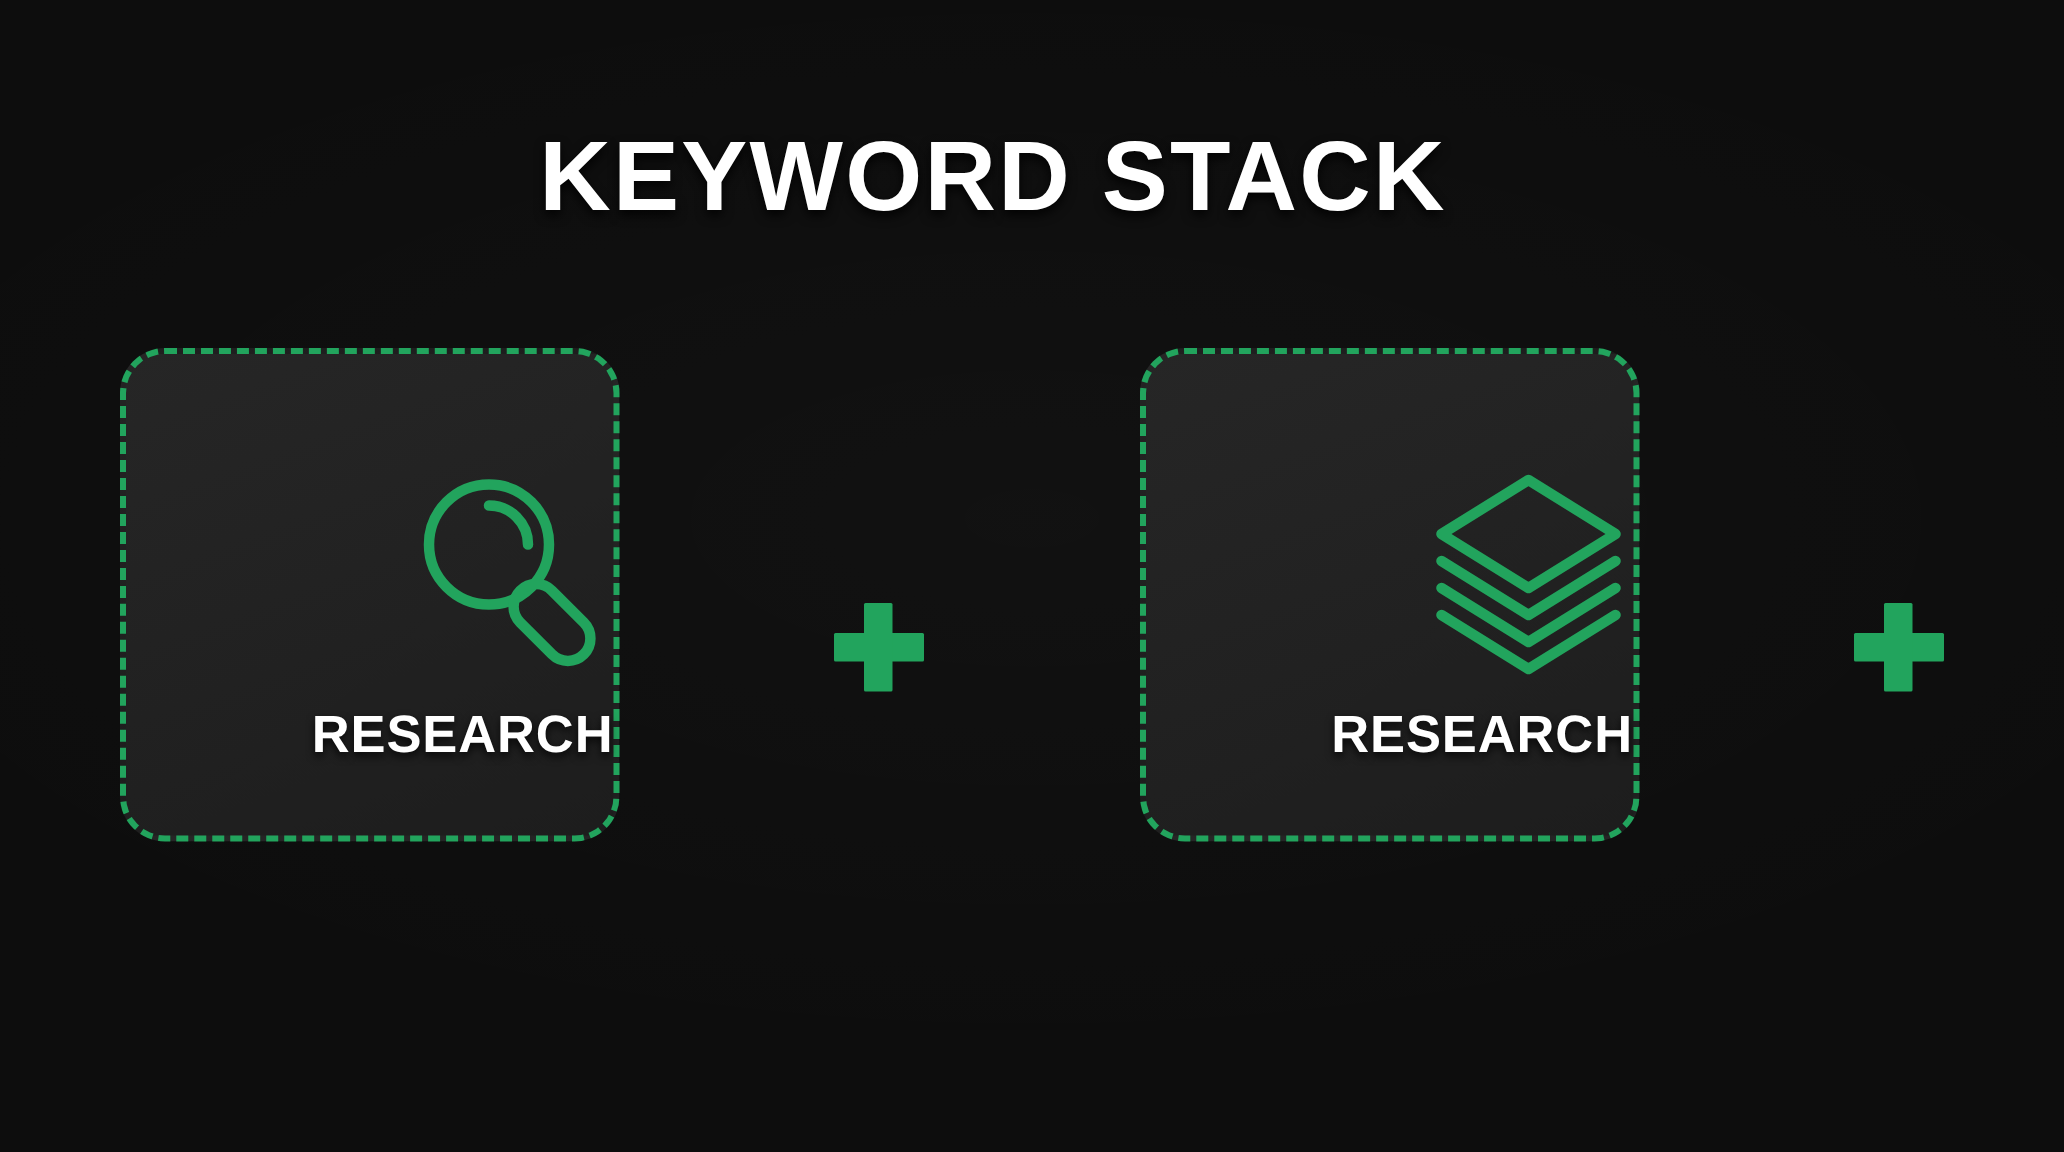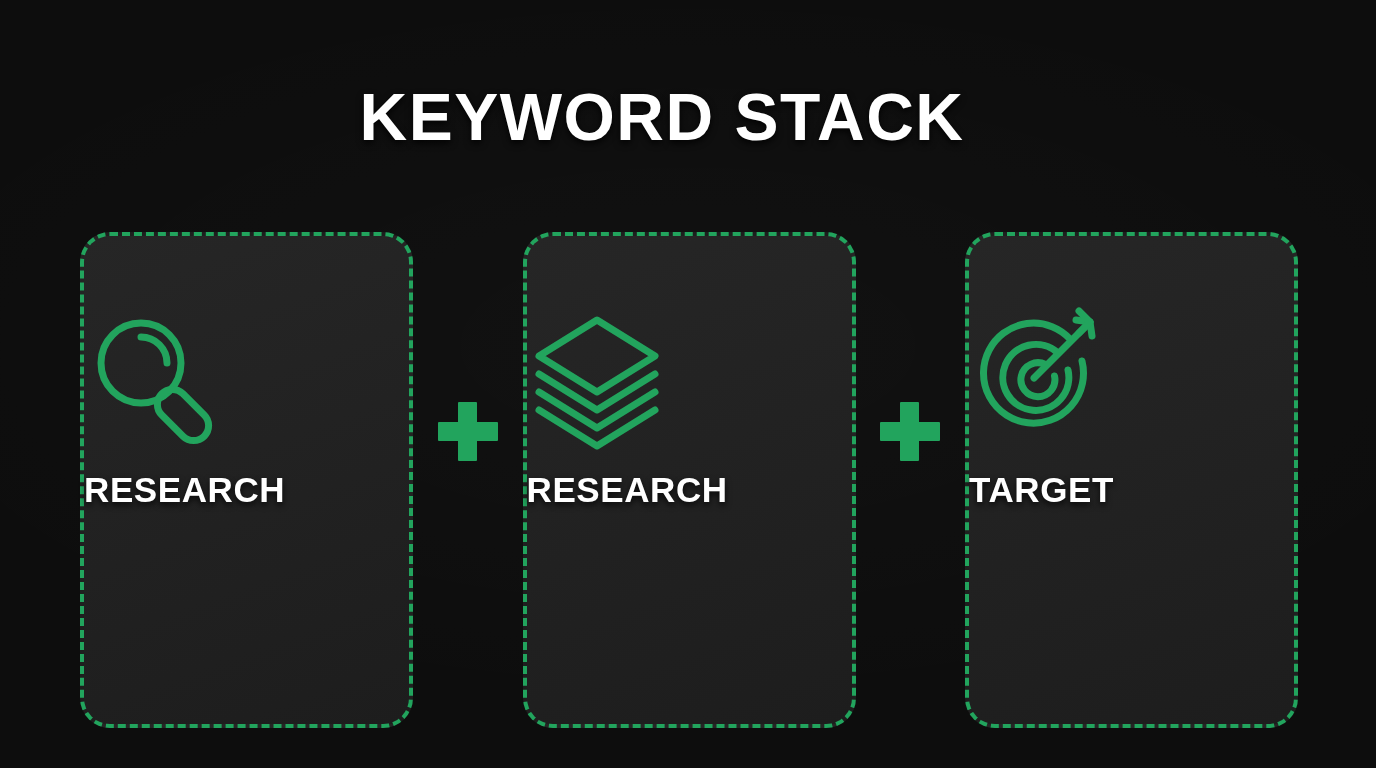--- a/index.html
+++ b/index.html
@@ -57,29 +57,29 @@
     height: 397px;
     display: flex;
     flex-direction: row;
     align-items: stretch;
     justify-content: space-between;
   }
 
   .card {
     position: relative;
     width: 333px;
-    height: 496px;
+    height: 329px;
     flex: 0 0 333px;
     border: 4px dashed #22a45d;
     border-radius: 30px;
     background:
       linear-gradient(160deg, #262626 0%, #222222 45%, #1d1d1d 100%);
     display: flex;
     flex-direction: column;
-    align-items: flex-start;
+    align-items: flex-end;
   }
 
   .card-icon {
     margin-top: 72px;
     width: 140px;
     height: 140px;
     display: flex;
     align-items: center;
     justify-content: center;
   }
@@ -163,33 +163,15 @@
           <path d="M12 84 L70 120 L128 84"></path>
 
           <path d="M12 102 L70 138 L128 102"></path>
         </svg>
       </div>
       <div class="card-label">RESEARCH</div>
     </div>
 
     <div class="plus"></div>
 
-    <div class="card">
-      <div class="card-icon">
-        <svg width="140" height="140" viewBox="0 0 140 140" fill="none" stroke="#22a45d" stroke-width="7" stroke-linecap="round" stroke-linejoin="round">
-
-          <path d="M101.5 31.5 A50 50 0 1 0 113 53"></path>
-
-          <path d="M88.5 44.5 A33 33 0 1 0 99 62"></path>
-
-          <path d="M76.5 56.5 A17 17 0 1 0 85.5 68"></path>
-
-          <path d="M65 70 L121 14"></path>
-
-          <path d="M107 12 L121 14 L123 28"></path>
-          <path d="M110 25 L121 14 L110 3"></path>
-        </svg>
-      </div>
-      <div class="card-label">TARGET</div>
-    </div>
 
   </div>
 </div>
 
 </body></html>

